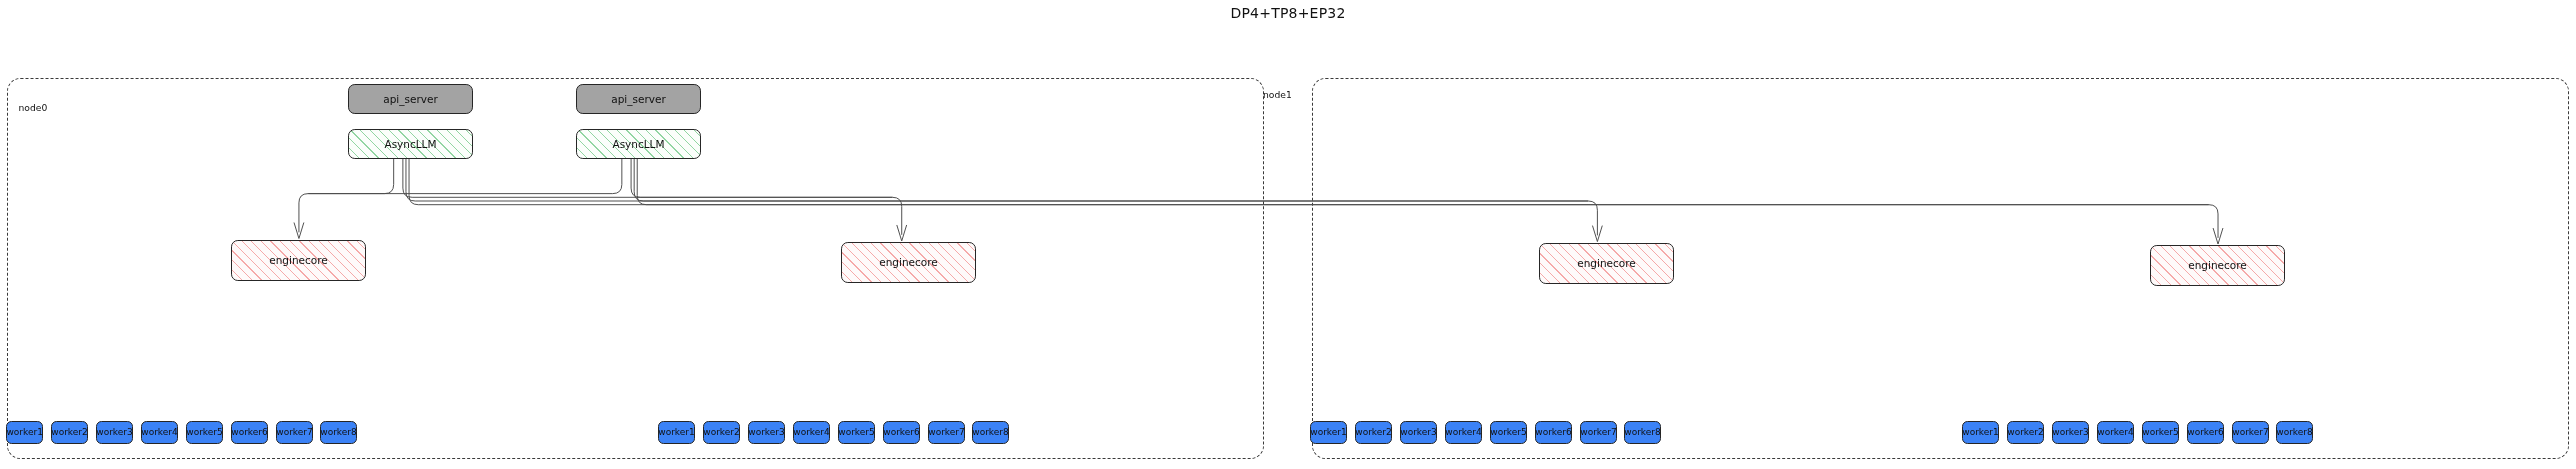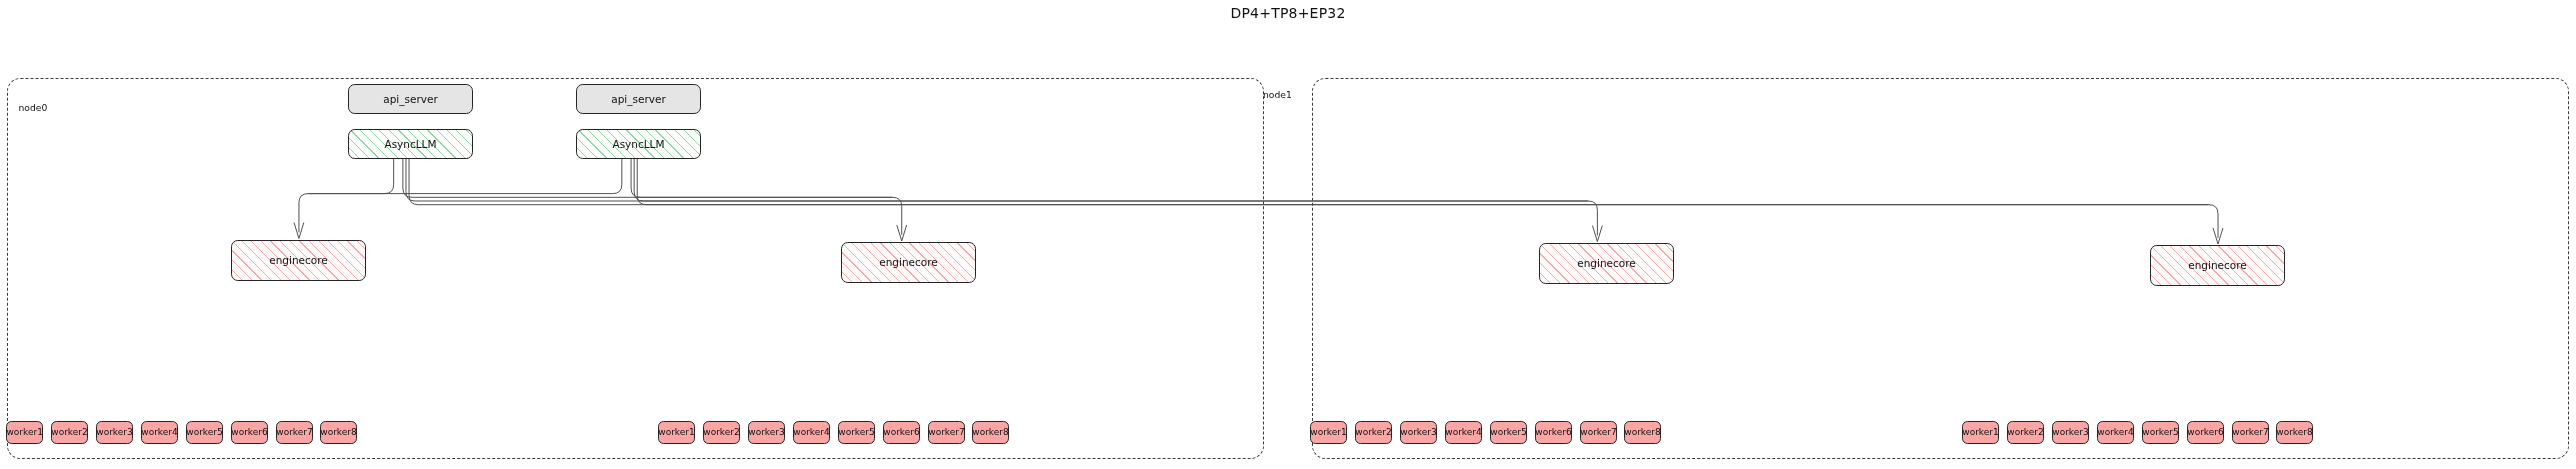--- a/index.html
+++ b/index.html
@@ -50,34 +50,34 @@
     color: #111111;
     white-space: pre;
   }
 
   
   .gbox {
     position: absolute;
     box-sizing: border-box;
     border: 1.4px solid #262626;
     border-radius: 6.8px;
-    background: #fca5a5;
+    background: #3b82f6;
     display: flex;
     align-items: center;
     justify-content: center;
     font-size: 10.5px;
     line-height: 12.3px;
     color: #111111;
     white-space: pre;
     text-align: center;
   }
 
   
   .gbox.api {
-    background: #e5e5e5;
+    background: #a3a3a3;
   }
 
   
   .gbox.async {
     background-color: #fbfefb;
     background-image: repeating-linear-gradient(
       45deg,
       rgba(60,180,90,0.55) 0px,
       rgba(60,180,90,0.55) 0.9px,
       rgba(0,0,0,0) 0.9px,

